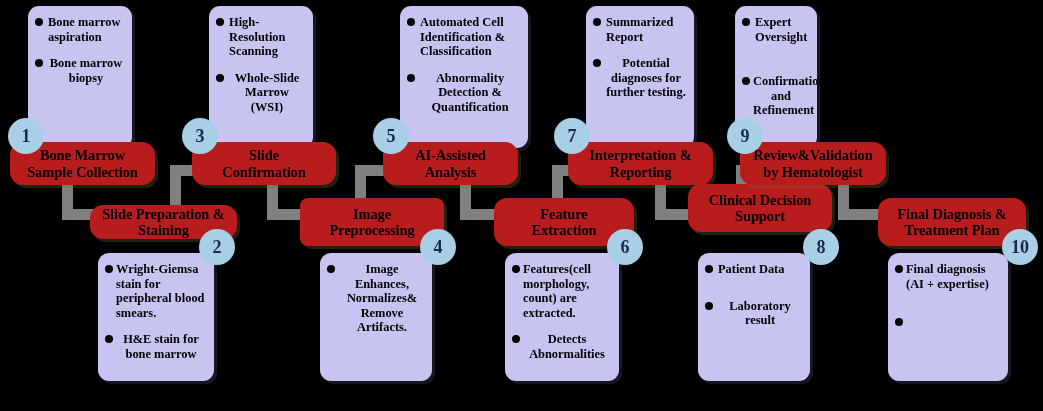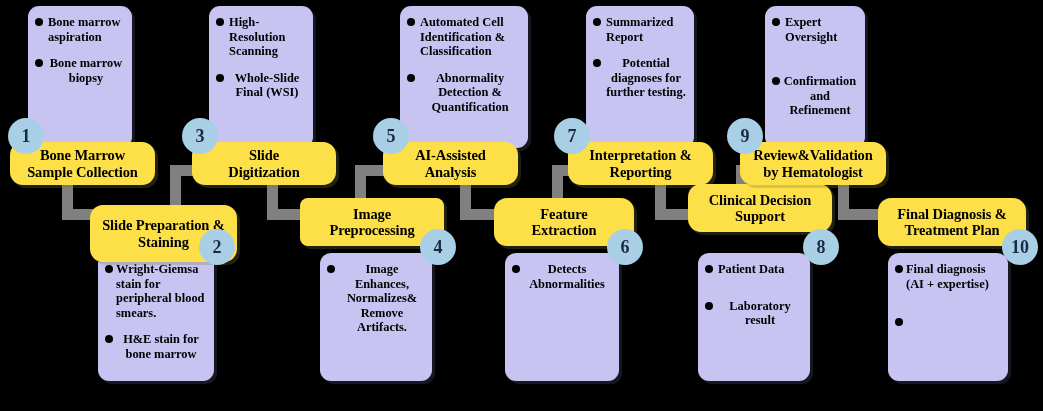--- a/index.html
+++ b/index.html
@@ -7,21 +7,21 @@
     width:1043px;height:411px;position:relative;overflow:hidden;
     font-family:"Liberation Serif","DejaVu Serif",serif;
   }
   #stage{position:absolute;left:0;top:0;width:1043px;height:411px;padding-left:28px;}
 
   
   .conn{position:absolute;background:#808080;}
 
   
   .title-box{
-    position:absolute;background:#fde047;border-radius:13px;
+    position:absolute;background:#b91c1c;border-radius:13px;
     box-shadow:3px 3px 0 rgba(120,120,60,.28);
     display:flex;align-items:center;justify-content:center;
     text-align:center;color:#000;font-weight:bold;
     font-size:14.5px;line-height:1.12;letter-spacing:-.1px;
     padding:3px 6px;box-sizing:border-box;z-index:6;
   }
 
   
   .detail-box{
     position:absolute;background:#c7c4f2;border-radius:11px;
@@ -88,46 +88,46 @@
   <div class="title-box" style="left:10px; top:142px; width:145px; height:43px;">
     <div>
       <div>Bone Marrow</div>
       <div>Sample Collection</div>
     </div>
   </div>
   <div class="badge" style="left:8px; top:118px;">
       <span>1</span>
     </div>
 
-  <div class="title-box" style="left:90px; top:205px; width:147px; height:57px;">
+  <div class="title-box" style="left:90px; top:205px; width:147px; height:34px;">
     <div>
       <div>Slide Preparation &amp;</div>
       <div>Staining</div>
     </div>
   </div>
   <div class="detail-box tight" style="left:98px; top:253px; width:116px; height:128px;">
     <ul>
       <li><span class="bullet"></span><span>Wright-Giemsa stain for peripheral blood smears.</span></li>
       <li><span class="bullet"></span><span>H&amp;E stain for bone marrow</span></li>
     </ul>
   </div>
   <div class="badge" style="left:199px; top:229px;">
       <span>2</span>
     </div>
 
   <div class="detail-box" style="left:209px; top:6px; width:104px; height:142px;">
     <ul>
       <li><span class="bullet"></span><span>High-Resolution Scanning</span></li>
-      <li><span class="bullet"></span><span>Whole-Slide Final (WSI)</span></li>
+      <li><span class="bullet"></span><span>Whole-Slide Marrow (WSI)</span></li>
     </ul>
   </div>
   <div class="title-box" style="left:192px; top:142px; width:144px; height:43px;">
     <div>
       <div>Slide</div>
-      <div>Digitization</div>
+      <div>Confirmation</div>
     </div>
   </div>
   <div class="badge" style="left:182px; top:118px;">
       <span>3</span>
     </div>
 
   <div class="title-box" style="left:300px; top:198px; width:144px; height:48px;border-radius:8px;">
     <div>
       <div>Image</div>
       <div>Preprocessing</div>
@@ -159,20 +159,21 @@
     </div>
 
   <div class="title-box" style="left:494px; top:198px; width:140px; height:48px;">
     <div>
       <div>Feature</div>
       <div>Extraction</div>
     </div>
   </div>
   <div class="detail-box tight" style="left:505px; top:253px; width:114px; height:128px;">
     <ul>
+      <li><span class="bullet"></span><span>Features(cell morphology, count) are extracted.</span></li>
       <li><span class="bullet"></span><span>Detects Abnormalities</span></li>
     </ul>
   </div>
   <div class="badge" style="left:607px; top:229px;">
       <span>6</span>
     </div>
 
   <div class="detail-box" style="left:586px; top:6px; width:108px; height:142px;">
     <ul>
       <li><span class="bullet"></span><span>Summarized Report</span></li>
@@ -198,21 +199,21 @@
   <div class="detail-box" style="left:698px; top:253px; width:112px; height:128px;">
     <ul>
       <li><span class="bullet"></span><span>Patient Data</span></li>
       <li style="margin-top:22px;"><span class="bullet"></span><span>Laboratory result</span></li>
     </ul>
   </div>
   <div class="badge" style="left:803px; top:229px;">
       <span>8</span>
     </div>
 
-  <div class="detail-box" style="left:765px; top:6px; width:100px; height:142px;">
+  <div class="detail-box" style="left:735px; top:6px; width:82px; height:142px;">
     <ul>
       <li><span class="bullet"></span><span>Expert Oversight</span></li>
       <li style="margin-top:30px;padding-left:11px;"><span class="bullet"></span><span>Confirmation and Refinement</span></li>
     </ul>
   </div>
   <div class="title-box" style="left:740px; top:142px; width:146px; height:43px;">
     <div>
       <div>Review&amp;Validation</div>
       <div>by Hematologist</div>
     </div>

